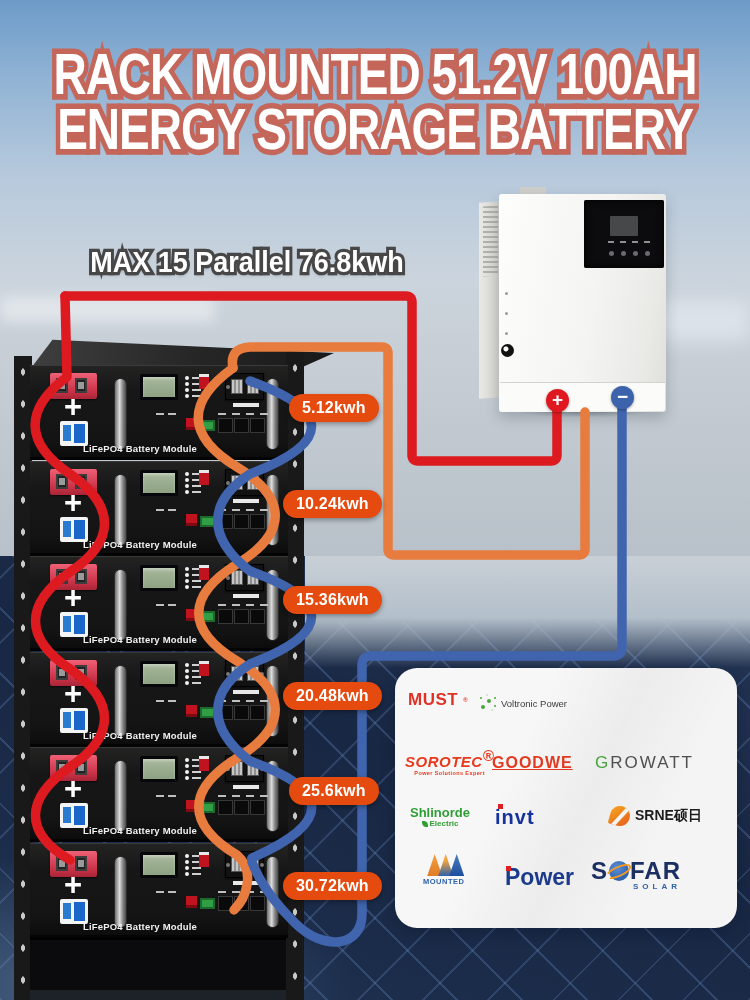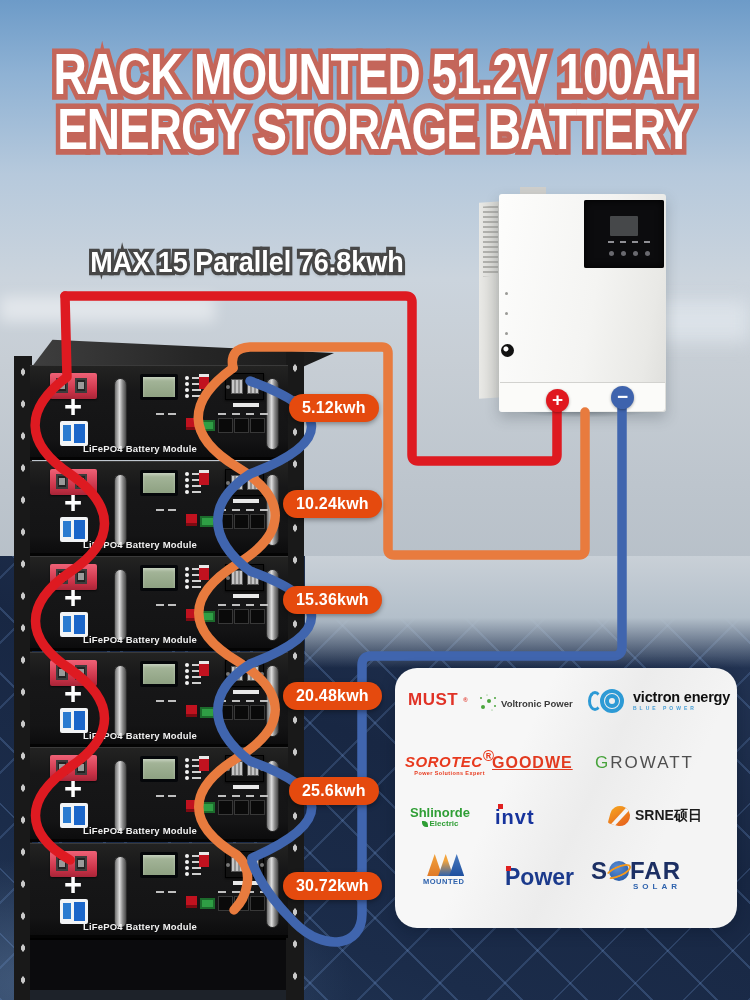--- a/index.html
+++ b/index.html
@@ -126,21 +126,21 @@
     background:linear-gradient(115deg,#f7f7f7 35%,#ececec 55%,#f4f4f4 75%);
     box-shadow:0 4px 14px rgba(10,20,40,.35);}
   .brand{position:absolute;display:flex;align-items:center;gap:5px;}
   .bcol{display:flex;flex-direction:column;align-items:center;line-height:1.05;}
   .must{font-size:17px;font-weight:bold;color:#e03226;letter-spacing:.5px;}
   .reg{font-size:6px;vertical-align:super;}
   .vp-icon{position:relative;width:18px;height:18px;}
   .vp-icon i{position:absolute;left:3px;top:11px;width:4px;height:4px;border-radius:50%;background:#4aa53c;
     box-shadow:6px -6px 0 0 #4aa53c,12px -9px 0 -1px #4aa53c,-2px -9px 0 -1px #4aa53c,
                12px -1px 0 -1px #4aa53c,4px -12px 0 -1.5px #4aa53c,9px 3px 0 -1.5px #4aa53c;}
-  .vp-text{font-size:9.5px;font-weight:bold;color:#3b3b3b;}
+  .vp-text{font-size:9.5px;font-weight:normal;color:#3b3b3b;}
   .vic-icon{position:relative;width:40px;height:26px;}
   .vic-icon i{position:absolute;border:4px solid #2d9ad5;border-radius:50%;}
   .vic-icon .c1{left:12px;top:1px;width:24px;height:24px;}
   .vic-icon .c2{left:17px;top:6px;width:14px;height:14px;}
   .vic-icon .a1{left:0px;top:3px;width:14px;height:20px;border:3px solid #2d9ad5;
     border-right-color:transparent!important;border-radius:50%;}
   .vic-name{font-size:14.5px;font-weight:bold;color:#0f0f0f;letter-spacing:-.2px;}
   .vic-sub{font-size:5px;font-weight:bold;color:#4aa0d6;letter-spacing:3px;margin-top:1px;}
   .soro{font-size:15px;font-weight:bold;font-style:italic;color:#e8391d;letter-spacing:.5px;transform:skewX(-6deg);}
   .soro-sub{font-size:5.5px;font-weight:bold;color:#e8391d;letter-spacing:.4px;}
@@ -538,31 +538,20 @@
     <div class="brand" style="left:13px;top:22px">
       <span class="must">MUST</span>
         <span class="must reg">®</span>
     </div>
     <div class="brand" style="left:83px;top:26px">
       <span class="vp-icon">
           <i></i>
         </span>
       <span class="vp-text">Voltronic Power</span>
     </div>
-    <div class="brand" style="left:193px;top:20px">
-      <span class="vic-icon">
-          <i class="a1"></i>
-          <i class="c1"></i>
-          <i class="c2"></i>
-        </span>
-      <span class="bcol" style="align-items:flex-start">
-        <span class="vic-name">victron energy</span>
-        <span class="vic-sub">BLUE POWER</span>
-      </span>
-    </div>
     <div class="brand" style="left:10px;top:80px">
       <span class="bcol">
         <span><span class="soro">SOROTEC</span><span class="soro reg">®</span></span>
         <span class="soro-sub">Power Solutions Expert</span>
       </span>
     </div>
     <div class="brand" style="left:97px;top:86px">
       <span class="goodwe">GOODWE</span>
     </div>
     <div class="brand" style="left:200px;top:85px">

